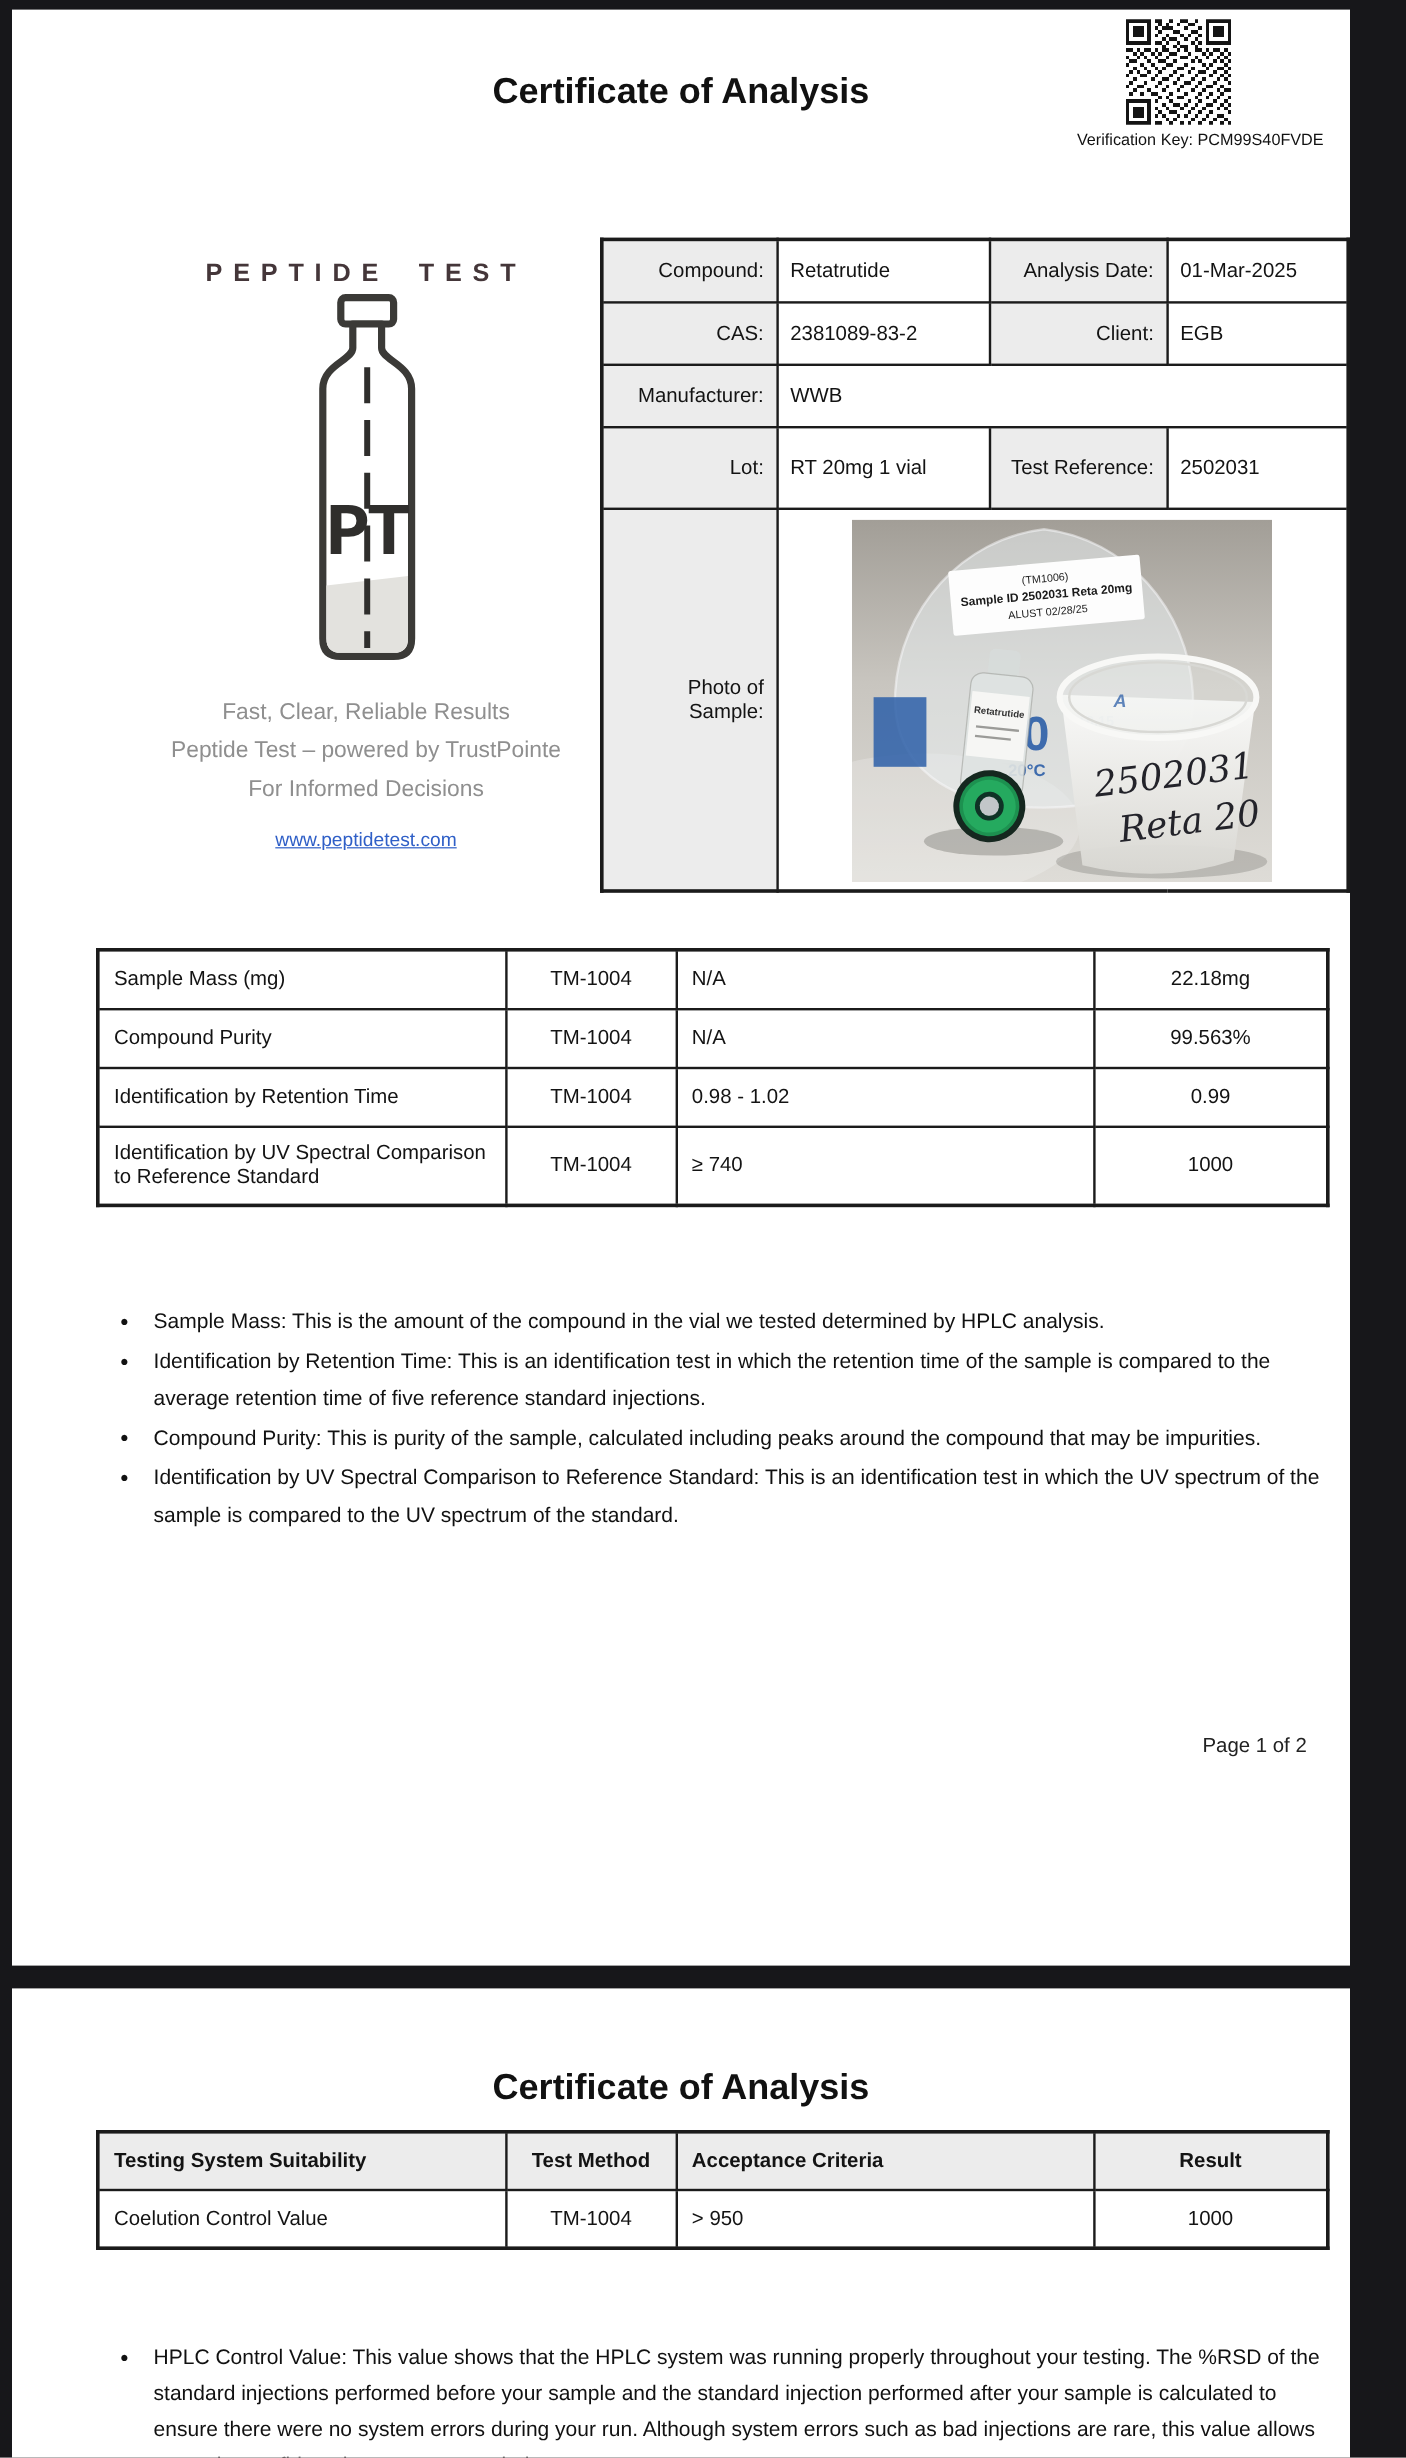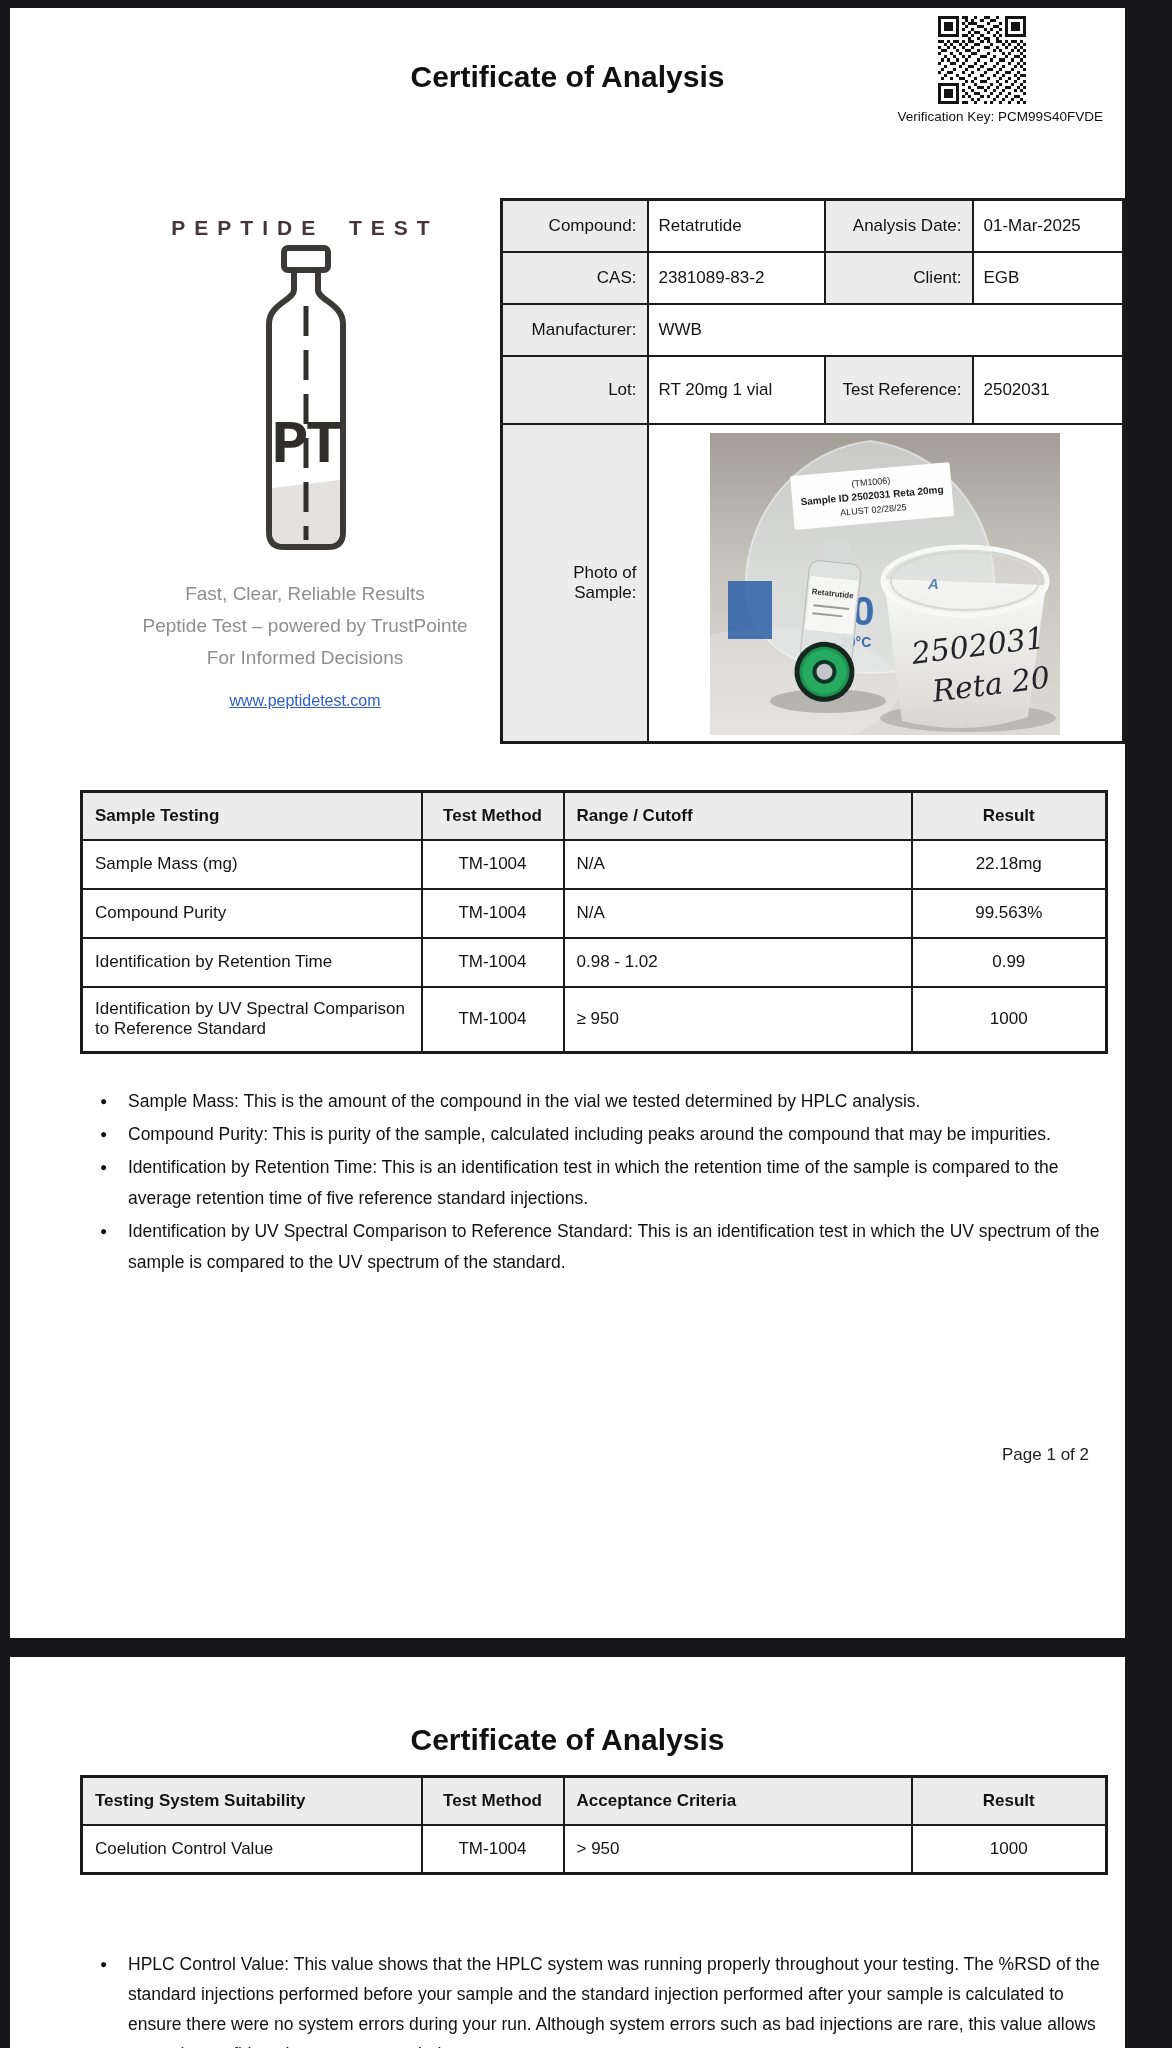--- a/index.html
+++ b/index.html
@@ -202,26 +202,20 @@
       </table>
 
     <table class="data-table sample-table">
       <colgroup>
           <col style="width:340px">
           <col style="width:142px">
           <col style="width:348px">
           <col style="width:195px">
         </colgroup>
       <tbody>
-          <tr>
-        <th class="ta-l">Sample Testing</th>
-        <th class="ta-c">Test Method</th>
-        <th class="ta-l">Range / Cutoff</th>
-        <th class="ta-c">Result</th>
-      </tr>
       <tr>
         <td class="ta-l">Sample Mass (mg)</td>
         <td class="ta-c">TM-1004</td>
         <td class="ta-l">N/A</td>
         <td class="ta-c">22.18mg</td>
       </tr>
       <tr>
         <td class="ta-l">Compound Purity</td>
         <td class="ta-c">TM-1004</td>
         <td class="ta-l">N/A</td>
@@ -229,30 +223,30 @@
       </tr>
       <tr>
         <td class="ta-l">Identification by Retention Time</td>
         <td class="ta-c">TM-1004</td>
         <td class="ta-l">0.98 - 1.02</td>
         <td class="ta-c">0.99</td>
       </tr>
       <tr style="height:66px;">
         <td class="ta-l">Identification by UV Spectral Comparison to Reference Standard</td>
         <td class="ta-c">TM-1004</td>
-        <td class="ta-l">≥ 950</td>
+        <td class="ta-l">≥ 740</td>
         <td class="ta-c">1000</td>
       </tr>
     </tbody>
       </table>
 
     <ul class="bullets bullets-p1">
       <li>Sample Mass: This is the amount of the compound in the vial we tested determined by HPLC analysis.</li>
+      <li>Identification by Retention Time: This is an identification test in which the retention time of the sample is compared to the average retention time of five reference standard injections.</li>
       <li>Compound Purity: This is purity of the sample, calculated including peaks around the compound that may be impurities.</li>
-      <li>Identification by Retention Time: This is an identification test in which the retention time of the sample is compared to the average retention time of five reference standard injections.</li>
       <li>Identification by UV Spectral Comparison to Reference Standard:  This is an identification test in which the UV spectrum of the sample is compared to the UV spectrum of the standard.</li>
     </ul>
 
     <div class="page-number">Page 1 of 2</div>
   </section>
 
   <section class="page page-two">
     <h1 class="doc-title">Certificate of Analysis</h1>
 
     <table class="data-table suit-table">

